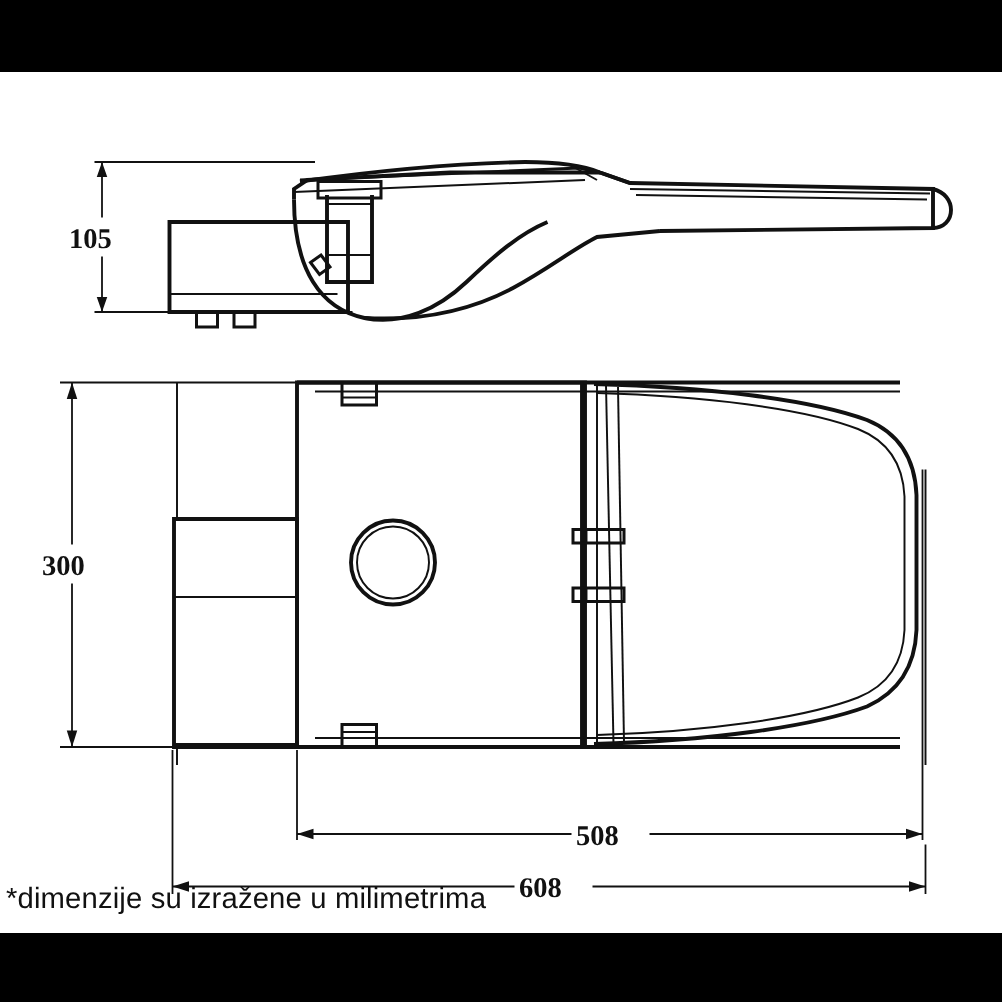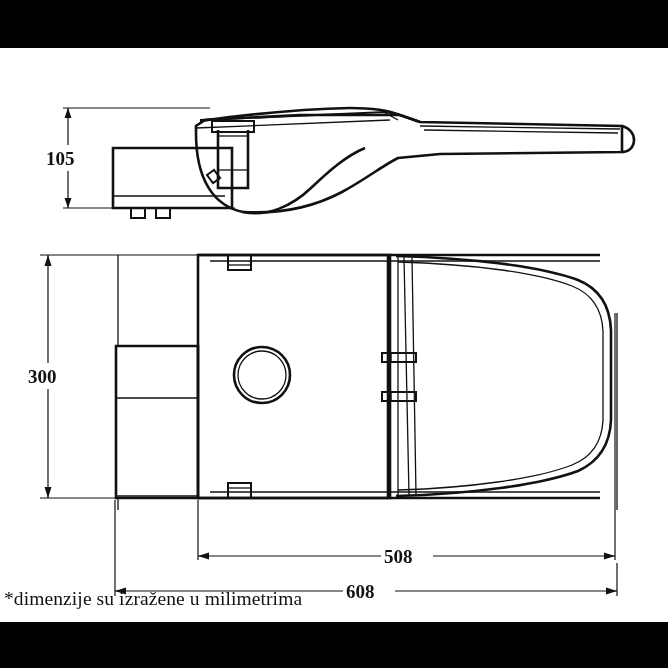--- a/index.html
+++ b/index.html
@@ -50,21 +50,21 @@
   .dim-text {
     font-family: "Liberation Serif", serif;
     font-weight: bold;
     fill: #111111;
     font-size: 19px;
   }
   .note-text {
     position: absolute;
     left: 4px;
     top: 540px;
-    font-family: Liberation Serif, serif;
+    font-family: Liberation Sans, sans-serif;
     font-size: 19.5px;
     color: #111111;
     letter-spacing: 0.1px;
     white-space: nowrap;
   }
   .ln { fill: none; stroke: #111111; stroke-linecap: butt; stroke-linejoin: miter; }
   .thick { stroke-width: 2.6; }
   .med { stroke-width: 2.0; }
   .thin { stroke-width: 1.3; }
   .dimline { fill: none; stroke: #111111; stroke-width: 1.2; }

